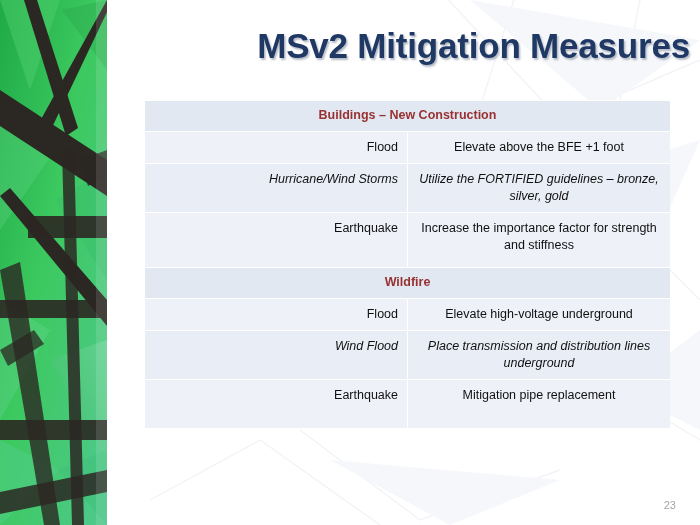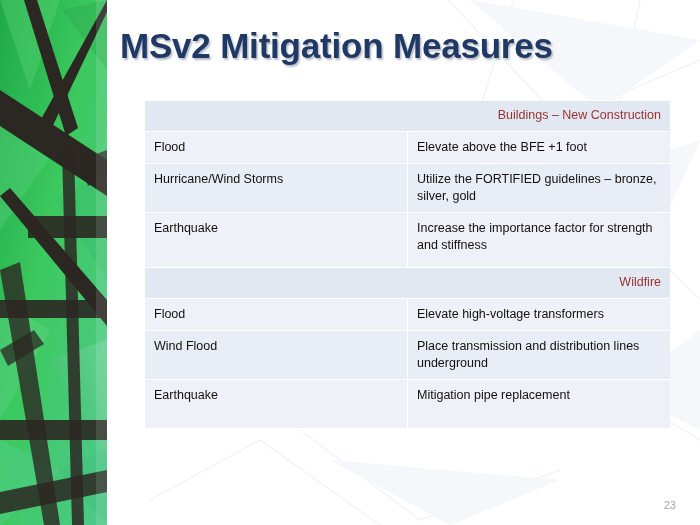--- a/index.html
+++ b/index.html
@@ -40,21 +40,21 @@
     background: #2eb34a;
   }
   #left-image svg { display: block; }
 
   
   #title {
     position: absolute;
     left: 120px;
     top: 26px;
     width: 570px;
-    text-align: left;
+    text-align: right;
     font-size: 35px;
     font-weight: bold;
     color: #1f3864;
     letter-spacing: -0.2px;
     text-shadow: 1.5px 1.5px 2px rgba(120,130,150,0.55);
     white-space: nowrap;
   }
 
   
   #table-wrap {
@@ -70,30 +70,30 @@
     font-size: 12.5px;
     color: #111111;
   }
   table.mitigation td {
     vertical-align: top;
     padding: 7px 9px 8px 9px;
     border-top: 1px solid #ffffff;
     border-bottom: 1px solid #ffffff;
     line-height: 1.32;
   }
-  td.col-hazard { width: 249px; border-right: 1px solid #ffffff; }
-  td.col-measure { width: 276px; }
-
-  tr.band-a td { background: #e9edf5; }
+  td.col-hazard { width: 249px; border-right: 1px solid #ffffff; text-align: right; }
+  td.col-measure { width: 276px; text-align: center; }
+
+  tr.band-a td { background: #e9edf5; font-style: italic; }
   tr.band-b td { background: #eef1f7; }
 
   tr.section-header td {
     background: #e2e8f2;
-    text-align: right;
-    font-weight: normal;
+    text-align: center;
+    font-weight: bold;
     color: #983232;
     font-size: 12.5px;
     padding: 6px 9px 7px 9px;
     border-right: none;
   }
 
   
   #page-number {
     position: absolute;
     right: 24px;
@@ -190,21 +190,21 @@
           <td class="col-hazard">Earthquake</td>
           <td class="col-measure" style="padding-bottom:14px">Increase the importance factor for strength and stiffness</td>
         </tr>
 
         <tr class="section-header">
           <td colspan="2">Wildfire</td>
         </tr>
 
         <tr class="band-b">
           <td class="col-hazard">Flood</td>
-          <td class="col-measure">Elevate high-voltage transformers</td>
+          <td class="col-measure">Elevate high-voltage underground</td>
         </tr>
         <tr class="band-a">
           <td class="col-hazard">Wind Flood</td>
           <td class="col-measure">Place transmission and distribution lines underground</td>
         </tr>
         <tr class="band-b">
           <td class="col-hazard">Earthquake</td>
           <td class="col-measure" style="padding-bottom:24px">Mitigation pipe replacement</td>
         </tr>
 

